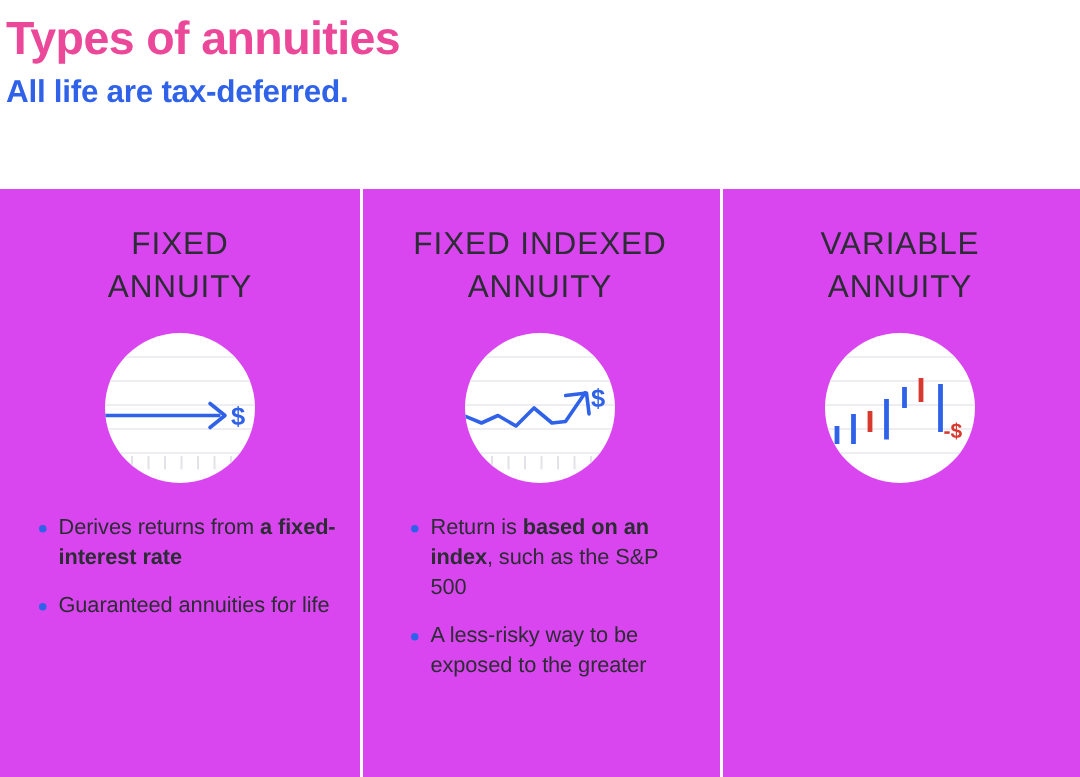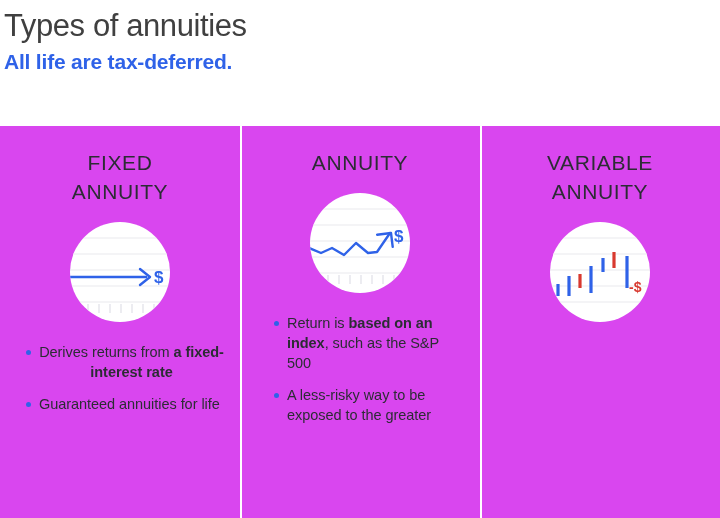--- a/index.html
+++ b/index.html
@@ -8,22 +8,22 @@
     font-family:"Liberation Sans", sans-serif;
     background:#ffffff;
     overflow:hidden;
     position:relative;
   }
 
   
   .header { padding:6px 0 0 4px; }
   .title {
     font-size:31px;
-    font-weight:normal;
-    color:#404040;
+    font-weight:bold;
+    color:#ec4899;
     letter-spacing:-0.4px;
     line-height:40px;
   }
   .subtitle {
     font-size:21px;
     font-weight:bold;
     color:#2f62e8;
     letter-spacing:-0.2px;
     line-height:30px;
     margin-top:1px;
@@ -93,21 +93,21 @@
     margin-top:8px;
   }
   .btext {
     font-size:14.5px;
     line-height:20px;
     color:#2c2c34;
     letter-spacing:-0.05px;
   }
   .btext b { font-weight:bold; }
 
-  .col-1 .bullets { padding-left:10px;text-align:center; }
+  .col-1 .bullets { padding-left:10px; }
   .col-2 .bullets { padding-left:18px;align-items:flex-end; }
   .col-3 .bullets { padding-left:6px; }
 </style>
 </head>
 <body>
 
 <div class="header">
   <div class="title">Types of annuities</div>
   <div class="subtitle">All life are tax-deferred.</div>
 </div>
@@ -160,20 +160,21 @@
       </div>
       <div class="bullet">
         <span class="dot"></span>
         <span class="btext">Guaranteed annuities for life</span>
       </div>
     </div>
   </div>
 
   <div class="col col-2">
     <div class="col-title">
+      <div>FIXED INDEXED</div>
       <div>ANNUITY</div>
     </div>
 
     <div class="graphic-wrap">
       <svg width="118" height="104" viewBox="0 0 118 104">
         <defs>
           <clipPath id="clip2">
               <circle cx="59" cy="52" r="50"></circle>
             </clipPath>
         </defs>

